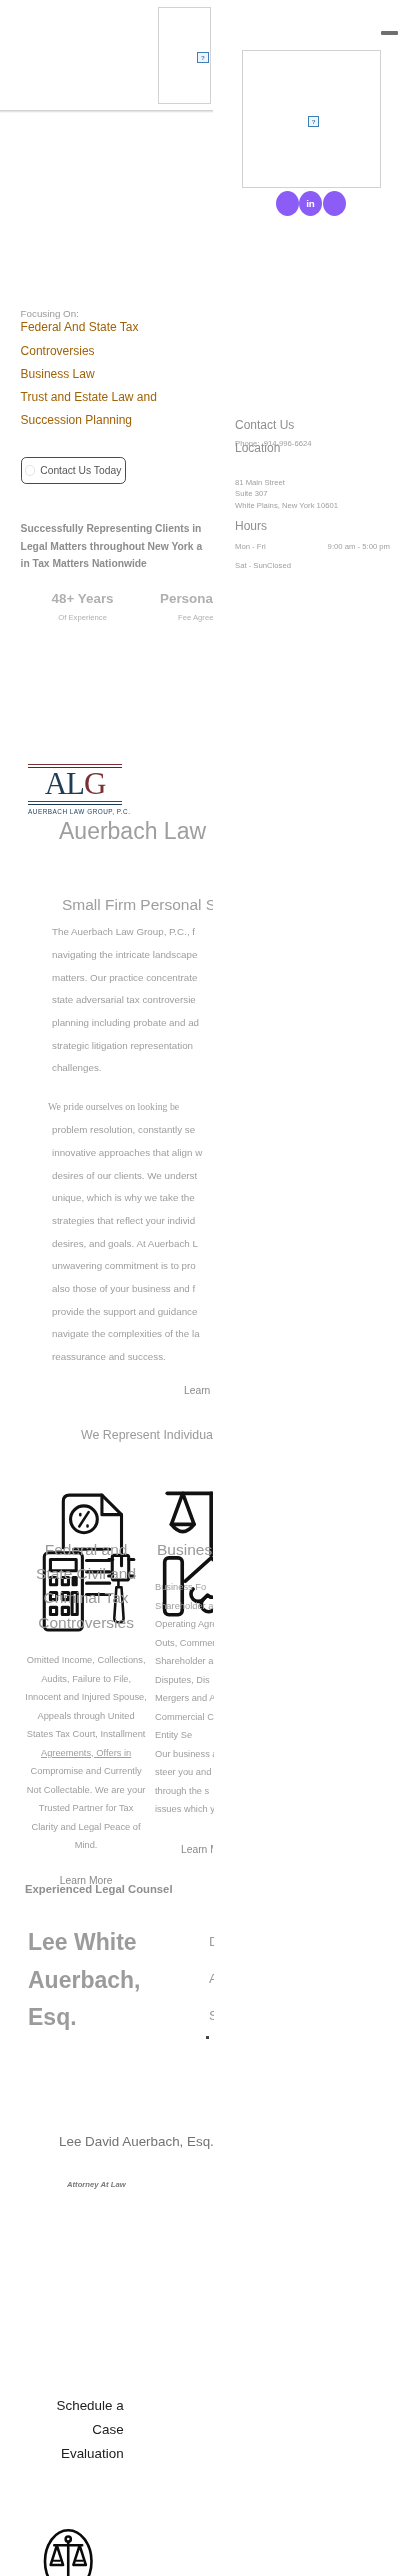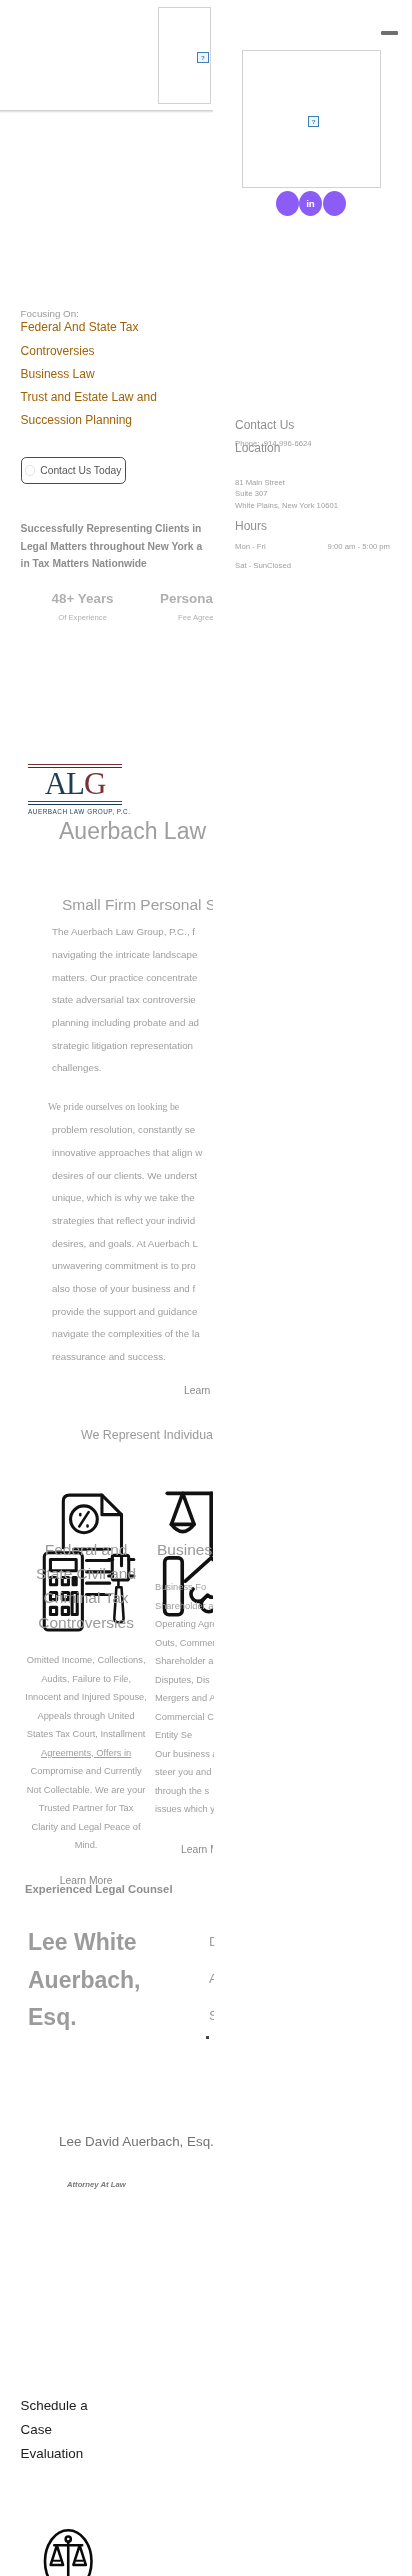--- a/index.html
+++ b/index.html
@@ -198,21 +198,21 @@
   <div class="abs nw" style="left:28px;top:2004px;font-size:23px;font-weight:bold;color:#9b9b9b;">Esq.</div>
 
   <div class="abs clip" style="left:209px;top:1934px;width:4.6px;height:17.5px;"><span class="nw" style="font-size:13.4px;color:#9a9a9a;">D</span></div>
   <div class="abs clip" style="left:209px;top:1971px;width:4.6px;height:17.5px;"><span class="nw" style="font-size:13.4px;color:#9a9a9a;">A</span></div>
   <div class="abs clip" style="left:209px;top:2008px;width:4.6px;height:17.5px;"><span class="nw" style="font-size:13.4px;color:#9a9a9a;">S</span></div>
   <div class="abs" style="left:206px;top:2036px;width:2.6px;height:2.6px;background:#444;"></div>
 
   <div class="abs nw" style="left:28px;top:2134px;font-size:13.4px;color:#737373;margin-left:31px;">Lee David Auerbach, Esq.</div>
   <div class="abs nw" style="left:67px;top:2180px;font-size:7.7px;font-weight:bold;font-style:italic;color:#7a7a7a;">Attorney At Law</div>
 
-  <div class="abs" style="left:20.6px;top:2398px;width:103px;text-align:left;color:#202020;font-size:13.4px;">
+  <div class="abs" style="left:20.6px;top:2398px;width:103px;text-align:right;color:#202020;font-size:13.4px;">
     <div class="nw">Schedule a</div>
     <div class="nw" style="margin-top:8.8px;">Case</div>
     <div class="nw" style="margin-top:8.8px;">Evaluation</div>
   </div>
 
   <svg class="abs" viewBox="0 0 145 205" style="left:31px;top:2521px;width:75px;height:106px;" fill="none" stroke="#0a0a0a" stroke-width="5" stroke-linejoin="round" stroke-linecap="round">
     <ellipse cx="72" cy="78" rx="45" ry="60"></ellipse>
     <circle cx="72" cy="35" r="5"></circle>
     <path d="M72 40 v72 M45 47 h54 M62 116 h20"></path>
     <path d="M50 47 l-12 38 h24 z M94 47 l-12 38 h24 z"></path>

